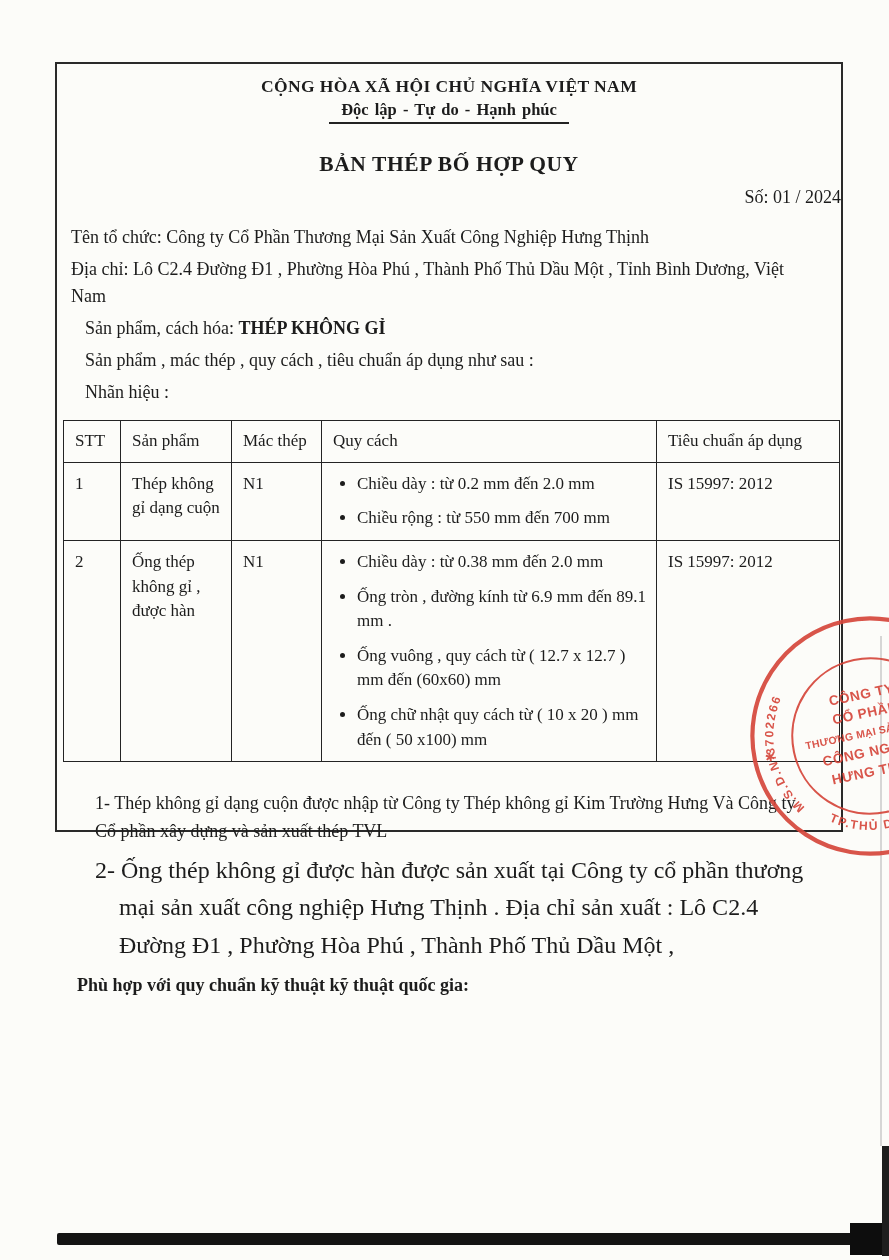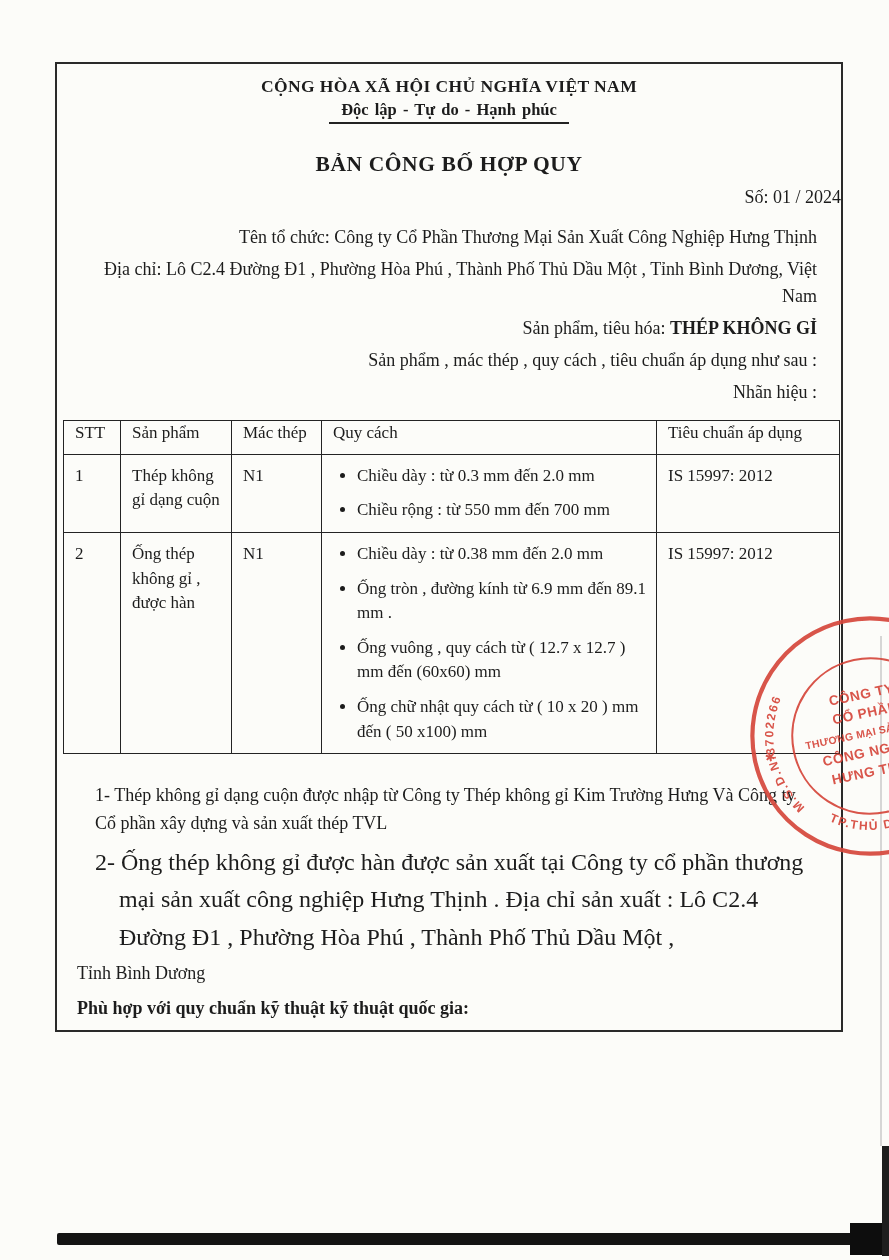--- a/index.html
+++ b/index.html
@@ -6,44 +6,44 @@
   html,body { margin:0; padding:0; }
   body {
     width:889px; height:1260px;
     position:relative; overflow:hidden;
     background:#fcfcf9;
     font-family:"Liberation Serif","DejaVu Serif",serif;
     color:#1c1c1c;
   }
   .frame {
     position:absolute; left:55px; top:62px;
-    width:788px; height:970px;
+    width:788px; height:770px;
     border:2px solid #2a2a2a;
     background:transparent;
   }
   .nat-title { margin-top:12px; text-align:center; font-weight:bold; font-size:17.5px; letter-spacing:.4px; }
   .motto-wrap { text-align:center; margin-top:3px; }
   .motto { display:inline-block; font-weight:bold; font-size:16.5px; padding:0 12px 2px; border-bottom:2px solid #222; word-spacing:2px; }
   .doc-title { margin-top:28px; text-align:center; font-weight:bold; font-size:21.5px; letter-spacing:.6px; }
   .doc-no { margin-top:10px; text-align:right; font-size:18px; }
-  .para { margin:5px 24px 0 33px; font-size:18px; line-height:1.5;text-align:right; }
+  .para { margin:5px 24px 0 14px; font-size:18px; line-height:1.5; }
   .first-para { margin-top:16px; }
   .indent-sm { margin-left:28px; }
   .bold { font-weight:bold; }
   .tbl-wrap { margin:14px 0 0 6px; }
   table.spec { border-collapse:collapse; table-layout:fixed; width:776px; font-size:17px; }
   table.spec th, table.spec td {
     border:1.6px solid #242424;
     vertical-align:top;
     padding:9px 9px 9px 11px;
     font-weight:normal;
     text-align:left;
     line-height:1.45;
   }
-  table.spec th { padding-top:0; padding-bottom:8px; }
+  table.spec th { padding-top:8px; padding-bottom:8px; }
   .c-center { text-align:center; }
   .cell-product { text-align:justify; }
   ul.specs { margin:0; padding-left:24px; }
   ul.specs li { margin-bottom:10px; }
   ul.specs li:last-child { margin-bottom:0; }
   .note1 { margin:28px 24px 0 38px; font-size:18px; line-height:1.55; }
   .note2 { margin:6px 24px 0 38px; padding-left:24px; text-indent:-24px; font-size:24px; line-height:1.55; }
   .province { margin:4px 24px 0 20px; font-size:18px; line-height:1.5; }
   .conform { margin:8px 24px 0 20px; font-size:18px; line-height:1.5;font-weight:bold; }
   .regulation { margin:8px 20px 0 20px; font-size:18px; line-height:1.55; text-align:justify; text-indent:20px; word-spacing:3px; }
@@ -62,26 +62,26 @@
 </head>
 <body>
 
 <div class="frame">
 
   <div class="nat-title">CỘNG HÒA XÃ HỘI CHỦ NGHĨA VIỆT NAM</div>
   <div class="motto-wrap">
     <span class="motto">Độc lập - Tự do - Hạnh phúc</span>
   </div>
 
-  <div class="doc-title">BẢN CÔNG BỐ HỢP QUY</div>
+  <div class="doc-title">BẢN THÉP BỐ HỢP QUY</div>
   <div class="doc-no">Số: 01 / 2024</div>
 
   <div class="para first-para">Tên tổ chức: Công ty Cổ Phần Thương Mại Sản Xuất Công Nghiệp Hưng Thịnh</div>
   <div class="para">Địa chỉ: Lô C2.4 Đường Đ1 , Phường Hòa Phú , Thành Phố Thủ Dầu Một , Tỉnh Bình Dương, Việt Nam</div>
-  <div class="para indent-sm"><span>Sản phẩm, tiêu hóa: </span><span class="bold">THÉP KHÔNG GỈ</span></div>
+  <div class="para indent-sm"><span>Sản phẩm, cách hóa: </span><span class="bold">THÉP KHÔNG GỈ</span></div>
   <div class="para indent-sm">Sản phẩm , mác thép , quy cách , tiêu chuẩn áp dụng như sau :</div>
   <div class="para indent-sm">Nhãn hiệu :</div>
 
   <div class="tbl-wrap">
     <table class="spec">
       <colgroup>
         <col style="width:57px">
           <col style="width:111px">
           <col style="width:90px">
           <col style="width:335px">
@@ -94,21 +94,21 @@
         <th>Mác thép</th>
         <th>Quy cách</th>
         <th>Tiêu chuẩn áp dụng</th>
       </tr>
       <tr>
         <td class="c-center">1</td>
         <td class="cell-product">Thép không gỉ dạng cuộn</td>
         <td class="c-center">N1</td>
         <td>
           <ul class="specs">
-            <li>Chiều dày : từ 0.3 mm đến 2.0 mm</li>
+            <li>Chiều dày : từ 0.2 mm đến 2.0 mm</li>
             <li>Chiều rộng : từ 550 mm đến 700 mm</li>
           </ul>
         </td>
         <td>IS 15997: 2012</td>
       </tr>
       <tr>
         <td class="c-center">2</td>
         <td class="cell-product">Ống thép không gỉ , được hàn</td>
         <td class="c-center">N1</td>
         <td>
@@ -120,21 +120,20 @@
           </ul>
         </td>
         <td>IS 15997: 2012</td>
       </tr>
     </tbody>
       </table>
   </div>
 
   <div class="note1">1-  Thép không gỉ dạng cuộn được nhập từ Công ty Thép không gỉ Kim Trường Hưng Và Công ty Cổ phần xây dựng và sản xuất thép TVL</div>
   <div class="note2">2-  Ống thép không gỉ được hàn được sản xuất tại Công ty cổ phần thương mại sản xuất công nghiệp Hưng Thịnh . Địa chỉ sản xuất : Lô C2.4 Đường Đ1 , Phường Hòa Phú , Thành Phố Thủ Dầu Một ,</div>
-  <div class="province">Tỉnh Bình Dương</div>
   <div class="conform">Phù hợp với quy chuẩn kỹ thuật kỹ thuật quốc gia:</div>
 
 </div>
 
 <svg class="stamp" viewBox="0 0 240 240" aria-hidden="true">
   <g fill="none" stroke="#d6473c">
     <circle cx="120" cy="120" r="112" stroke-width="4"></circle>
     <circle cx="120" cy="120" r="74" stroke-width="2"></circle>
   </g>
   <defs>

